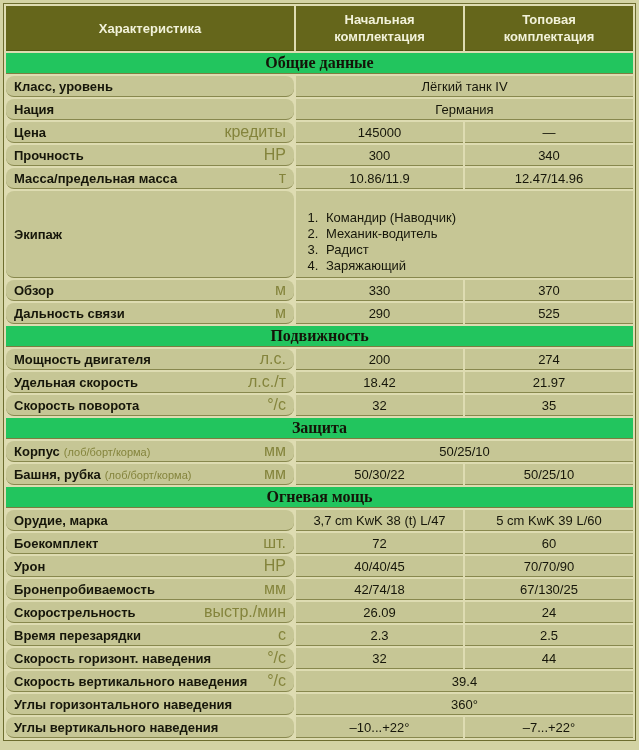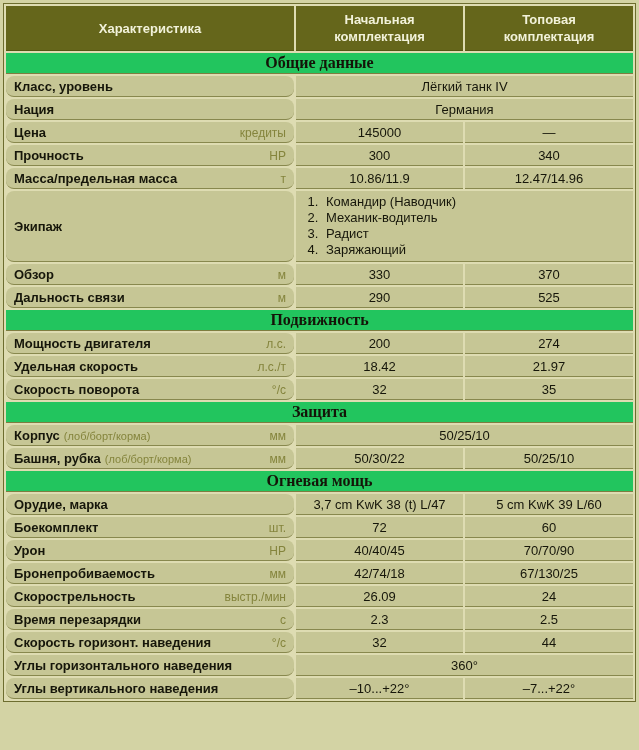--- a/index.html
+++ b/index.html
@@ -69,28 +69,28 @@
   }
   .label-left { display: inline-flex; align-items: baseline; gap: 4px; }
   .note {
     color: #84843c;
     font-weight: normal;
     font-size: 11px;
   }
   .unit {
     color: #84843c;
     font-weight: normal;
-    font-size: 12px;
+    font-size: 16px;
     text-align: right;
     padding-left: 6px;
   }
   td.val { text-align: center; }
   td.crew-cell { padding: 3px 8px; white-space: normal; }
   ol.crew {
-    margin: 0 0 0 18px;
+    margin: 16px 0 0 18px;
     padding: 0;
     font-size: 13px;
     line-height: 16px;
     color: #16160a;
   }
   ol.crew li { padding-left: 4px; }
 </style>
 </head>
 <body>
 
@@ -365,20 +365,31 @@
             <span class="unit">°/с</span>
           </span>
         </td>
     <td class="cell val">32</td>
     <td class="cell val">44</td>
   </tr>
   <tr>
     <td class="cell label-cell">
           <span class="label-wrap">
             <span class="label-left">
+              <span>Скорость вертикального наведения</span>
+            </span>
+            <span class="unit">°/с</span>
+          </span>
+        </td>
+    <td class="cell val" colspan="2">39.4</td>
+  </tr>
+  <tr>
+    <td class="cell label-cell">
+          <span class="label-wrap">
+            <span class="label-left">
               <span>Углы горизонтального наведения</span>
             </span>
             <span class="unit"></span>
           </span>
         </td>
     <td class="cell val" colspan="2">360°</td>
   </tr>
   <tr>
     <td class="cell label-cell">
           <span class="label-wrap">

